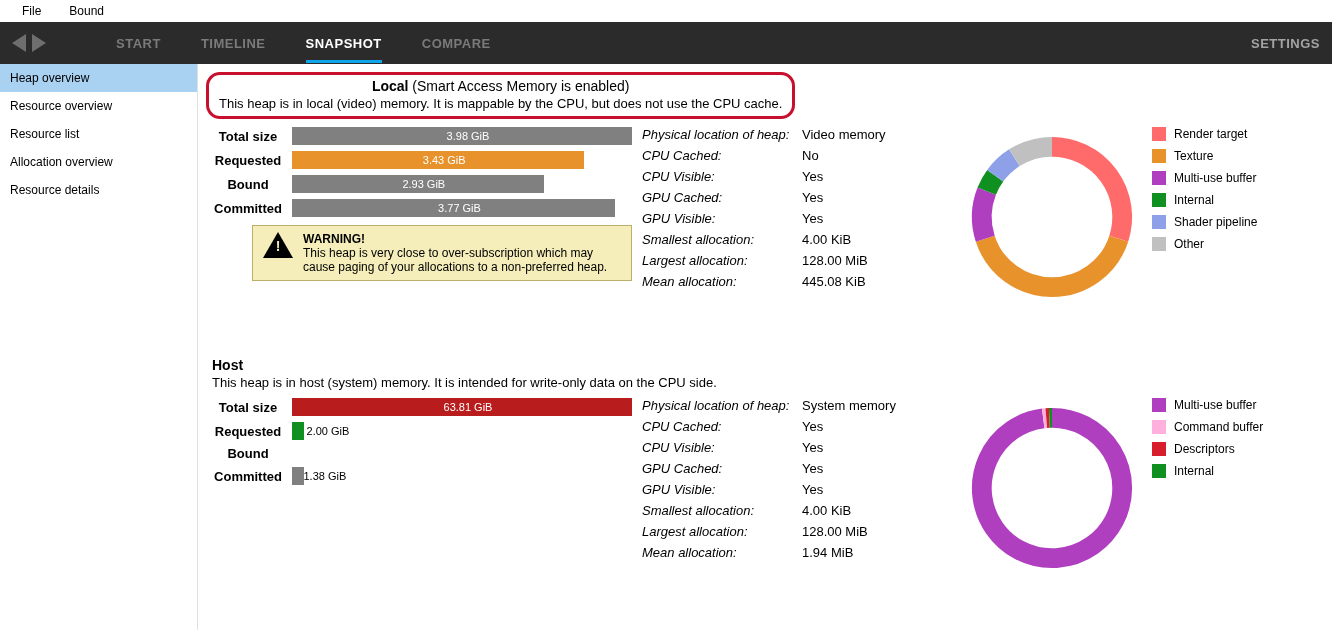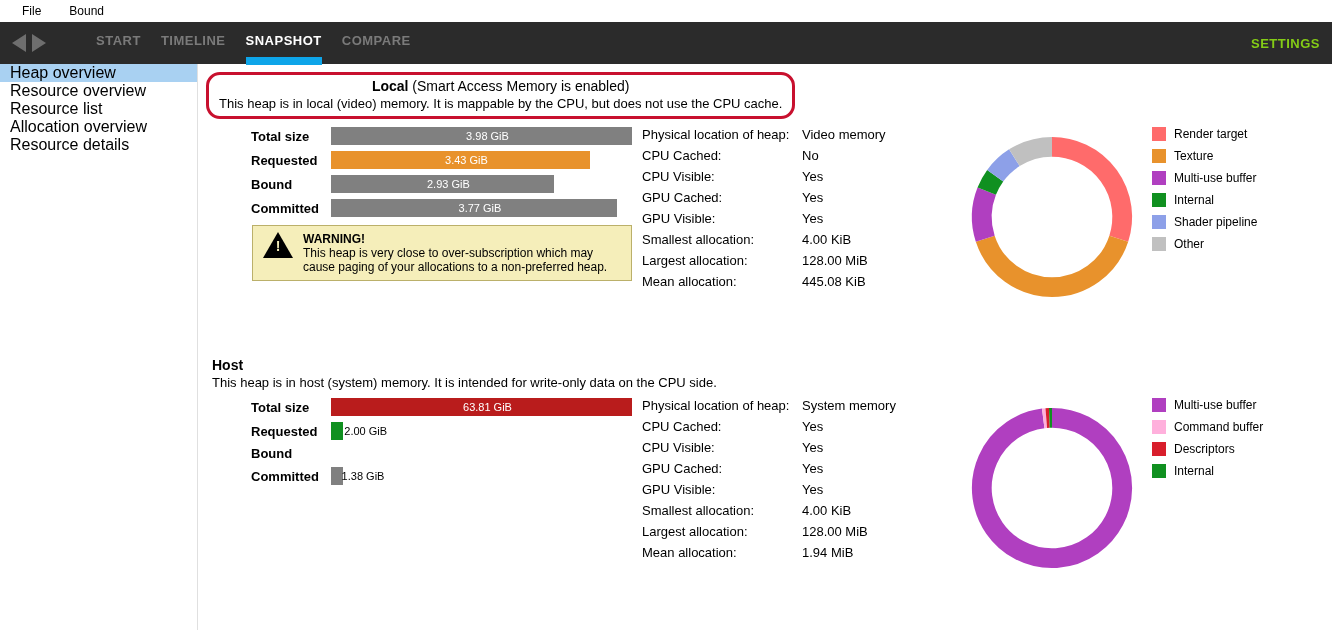--- a/index.html
+++ b/index.html
@@ -27,51 +27,51 @@
     padding: 0 12px;
   }
   .nav-arrows { display: flex; gap: 6px; margin-right: 50px; }
   .arrow {
     width: 0; height: 0;
     border-top: 9px solid transparent;
     border-bottom: 9px solid transparent;
   }
   .arrow-left { border-right: 14px solid #6e6e6e; }
   .arrow-right { border-left: 14px solid #6e6e6e; }
-  .tabs { display: flex; gap: 20px; flex: 1; }
+  .tabs { display: flex; gap: 40px; flex: 1; margin-left: 20px; }
   .tab {
     color: #7a7a7a;
     font-weight: bold;
     font-size: 13px;
     letter-spacing: 0.5px;
     padding: 12px 0 9px;
     cursor: pointer;
   }
   .tab.active {
     color: #fff;
-    border-bottom: 8px solid #0ea5e9;
+    border-bottom: 3px solid #0ea5e9;
     text-align: right;
   }
   .settings {
-    color: #84cc16;
+    color: #a3a3a3;
     font-weight: bold;
     font-size: 13px;
     letter-spacing: 0.5px;
     cursor: pointer;
   }
   .body { display: flex; }
   .sidebar {
     width: 200px;
     background: #fff;
     border-right: 1px solid #e0e0e0;
     min-height: 570px;
   }
   .side-item {
-    padding: 0 10px;
-    font-size: 16px;
+    padding: 7px 10px;
+    font-size: 12px;
     cursor: pointer;
   }
   .side-item.selected { background: #a9d1f2; }
   .main {
     flex: 1;
     padding: 8px 0 20px 14px;
     position: relative;
   }
   .heap-block { margin-bottom: 50px; }
   .heap-title { font-size: 14px; }
@@ -88,24 +88,23 @@
   .heap-row { display: flex; align-items: flex-start; margin-top: 8px; }
   .bars-col { width: 420px; }
   .bar-row {
     display: flex;
     align-items: center;
     margin-bottom: 6px;
     font-size: 13px;
   }
   .bar-label {
     width: 80px;
-    text-align: left;
+    text-align: center;
     font-weight: bold;
     padding-right: 8px;
-    margin-left: 39px;
   }
   .bar-track {
     position: relative;
     height: 18px;
     flex: 1 1 0;
     min-width: 0;
   }
   .bar-fill {
     position: absolute;
     left: 0; top: 0; bottom: 0;
@@ -154,21 +153,21 @@
     color: #f5eeba;
     font-weight: bold;
     font-size: 14px;
   }
   .info-col {
     margin-left: 10px;
     font-size: 13px;
     width: 310px;
   }
   .info-row { display: flex; margin-bottom: 6px; }
-  .info-key { width: 160px; }
+  .info-key { width: 160px; font-style: italic; }
   .info-val { flex: 1; }
   .donut-col { width: 200px; display:flex; justify-content:center; align-items:flex-start; }
   .legend-col { width: 180px; font-size: 12px; }
   .legend-item { display: flex; align-items: center; margin-bottom: 8px; }
   .swatch { width: 14px; height: 14px; margin-right: 8px; flex-shrink:0; }
   svg.donut { width: 180px; height: 180px; }
   .donut path { fill: none; stroke-width: 22; }
 </style>
 </head>
 <body>

